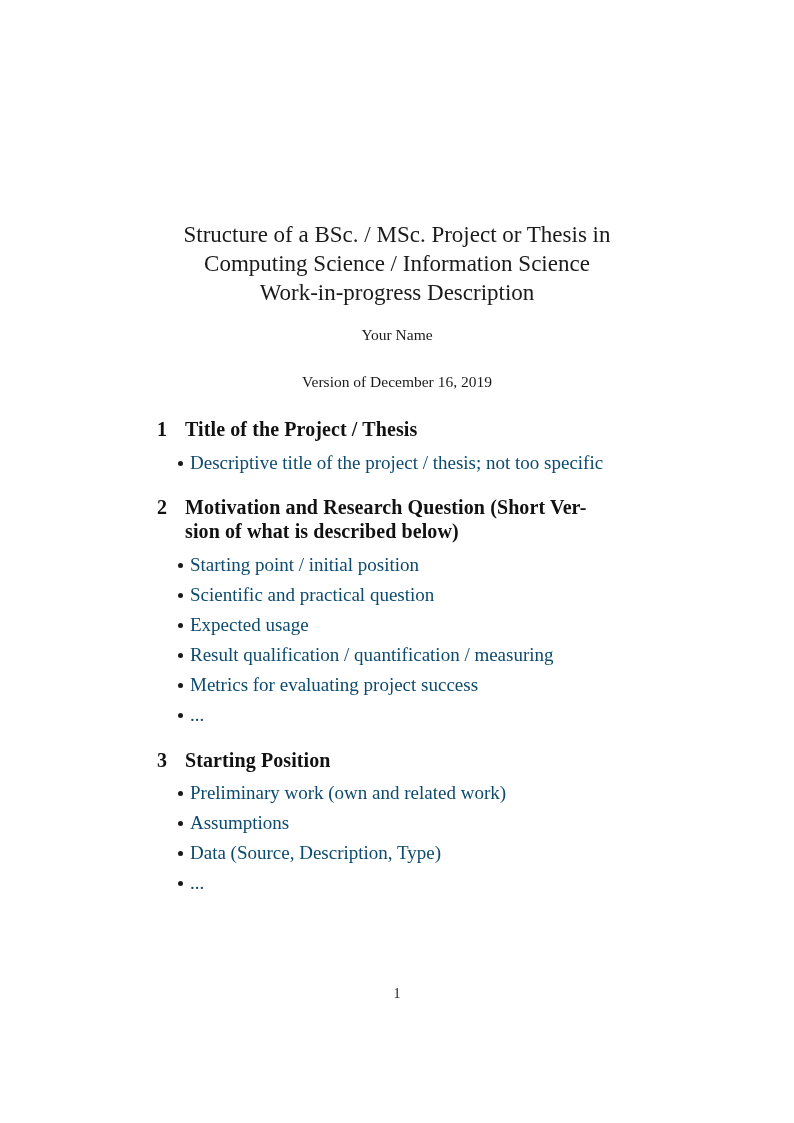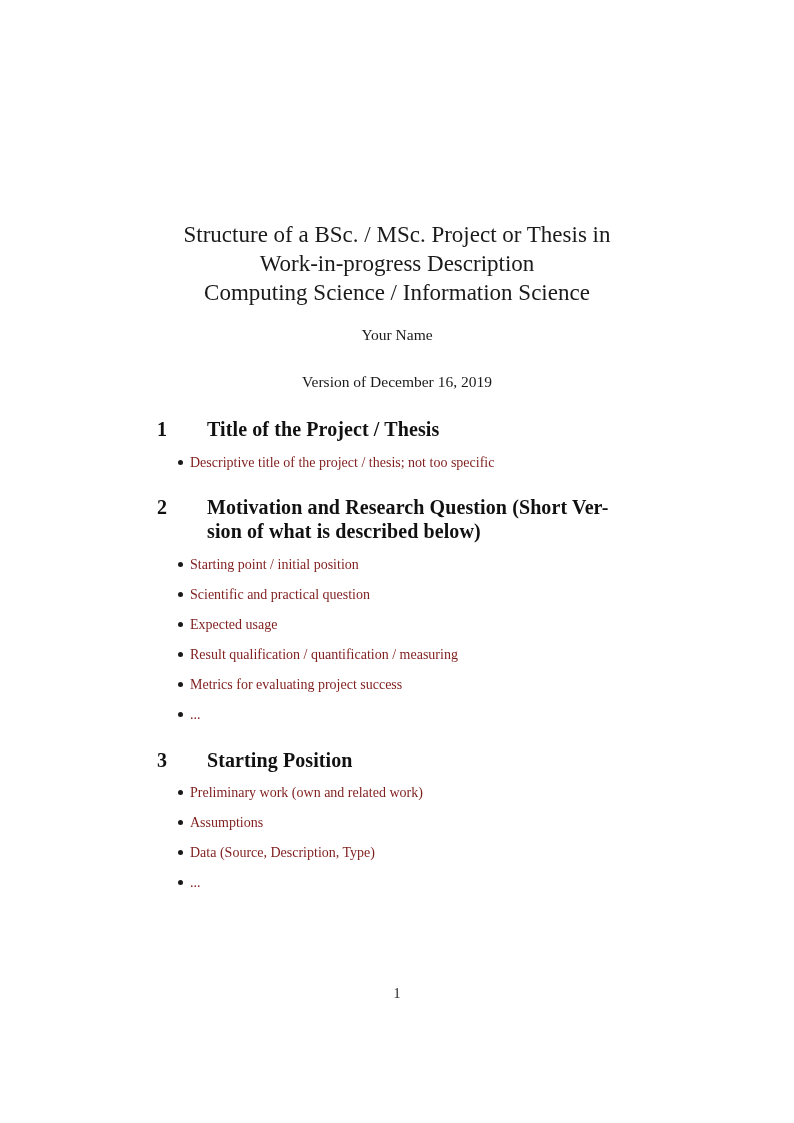--- a/index.html
+++ b/index.html
@@ -63,30 +63,30 @@
       color: #111;
     }
     .section-heading .num {
       position: absolute;
       left: 0;
       top: 0;
       width: 30px;
     }
     .section-heading .text {
       display: block;
-      margin-left: 50px;
+      margin-left: 28px;
       letter-spacing: 0.1px;
     }
     .item {
       position: absolute;
       left: 178px;
       font-family: "Liberation Serif", serif;
-      font-size: 14px;
+      font-size: 19px;
       line-height: 18px;
-      color: #7f1d1d;
+      color: #0c4a6e;
       white-space: nowrap;
     }
     .item .bullet {
       display: inline-block;
       width: 5px; height: 5px;
       border-radius: 50%;
       background: #1a1a1a;
       vertical-align: middle;
       margin-right: 7px;
       position: relative;
@@ -101,22 +101,22 @@
       font-size: 14px;
     }
   </style>
 </head>
 <body>
 
 <div class="page">
 
   <div class="title-block">
     <div class="title-line">Structure of a BSc. / MSc. Project or Thesis in</div>
+    <div class="title-line">Computing Science / Information Science</div>
     <div class="title-line">Work-in-progress Description</div>
-    <div class="title-line">Computing Science / Information Science</div>
   </div>
 
   <div class="author">Your Name</div>
   <div class="date">Version of December 16, 2019</div>
 
   <div class="section-heading" style="top:417px;">
     <span class="num">1</span>
     <span class="text">Title of the Project / Thesis</span>
   </div>
   <div class="item" style="top:454px;">

